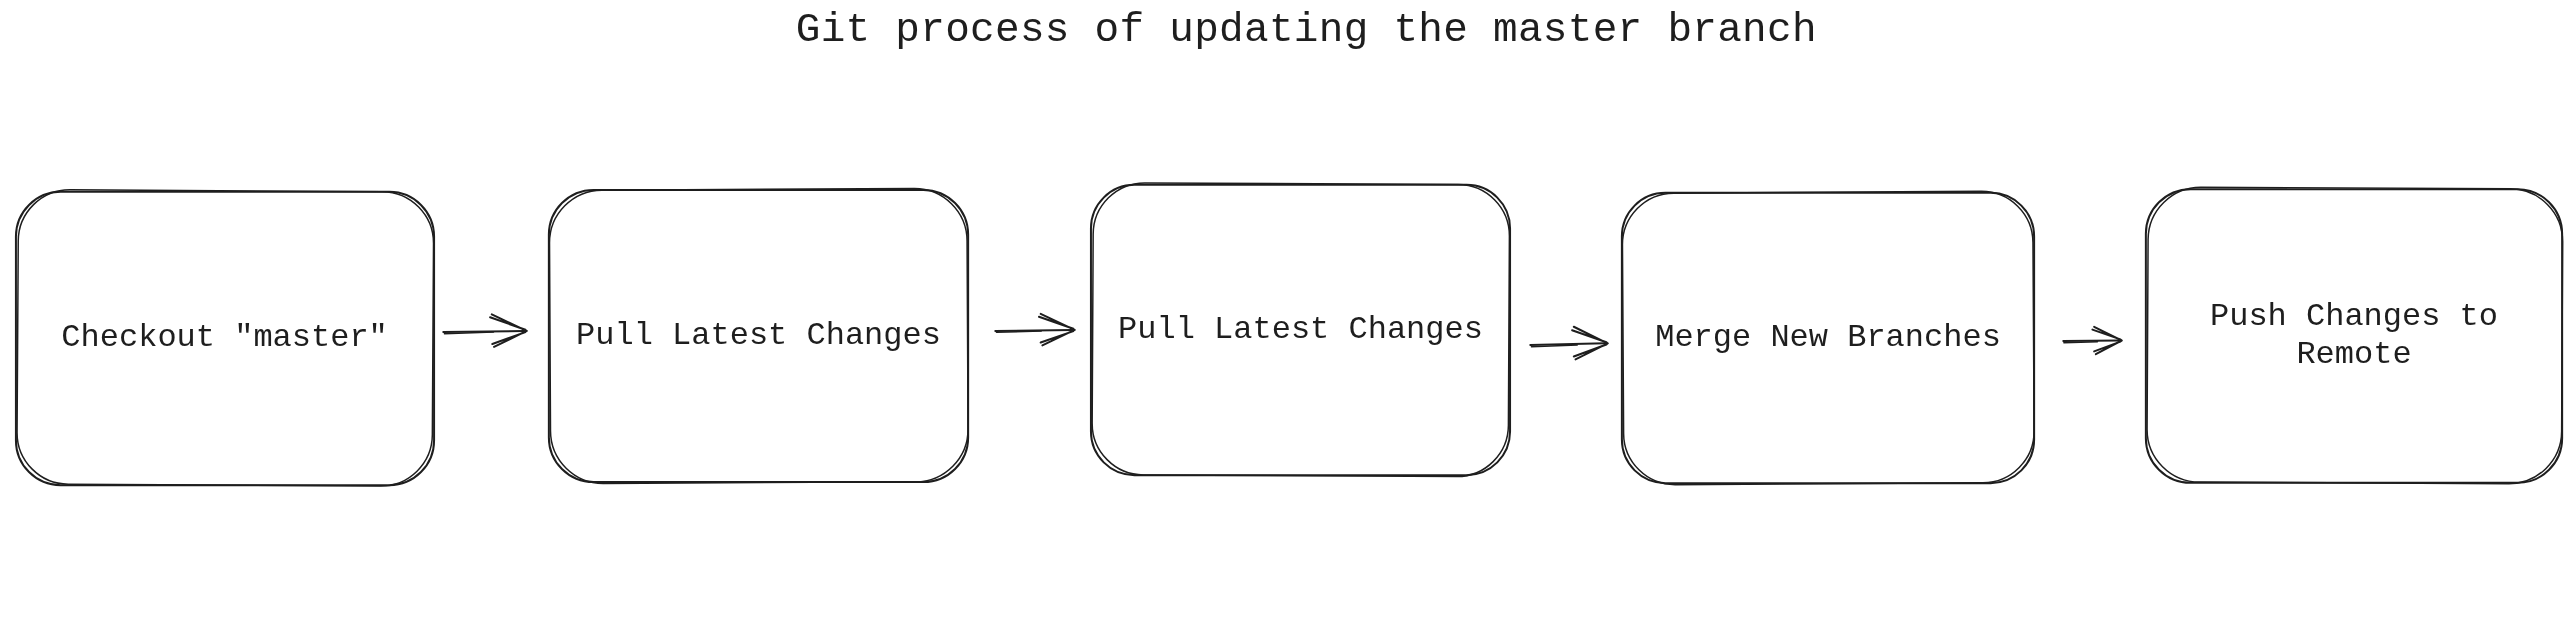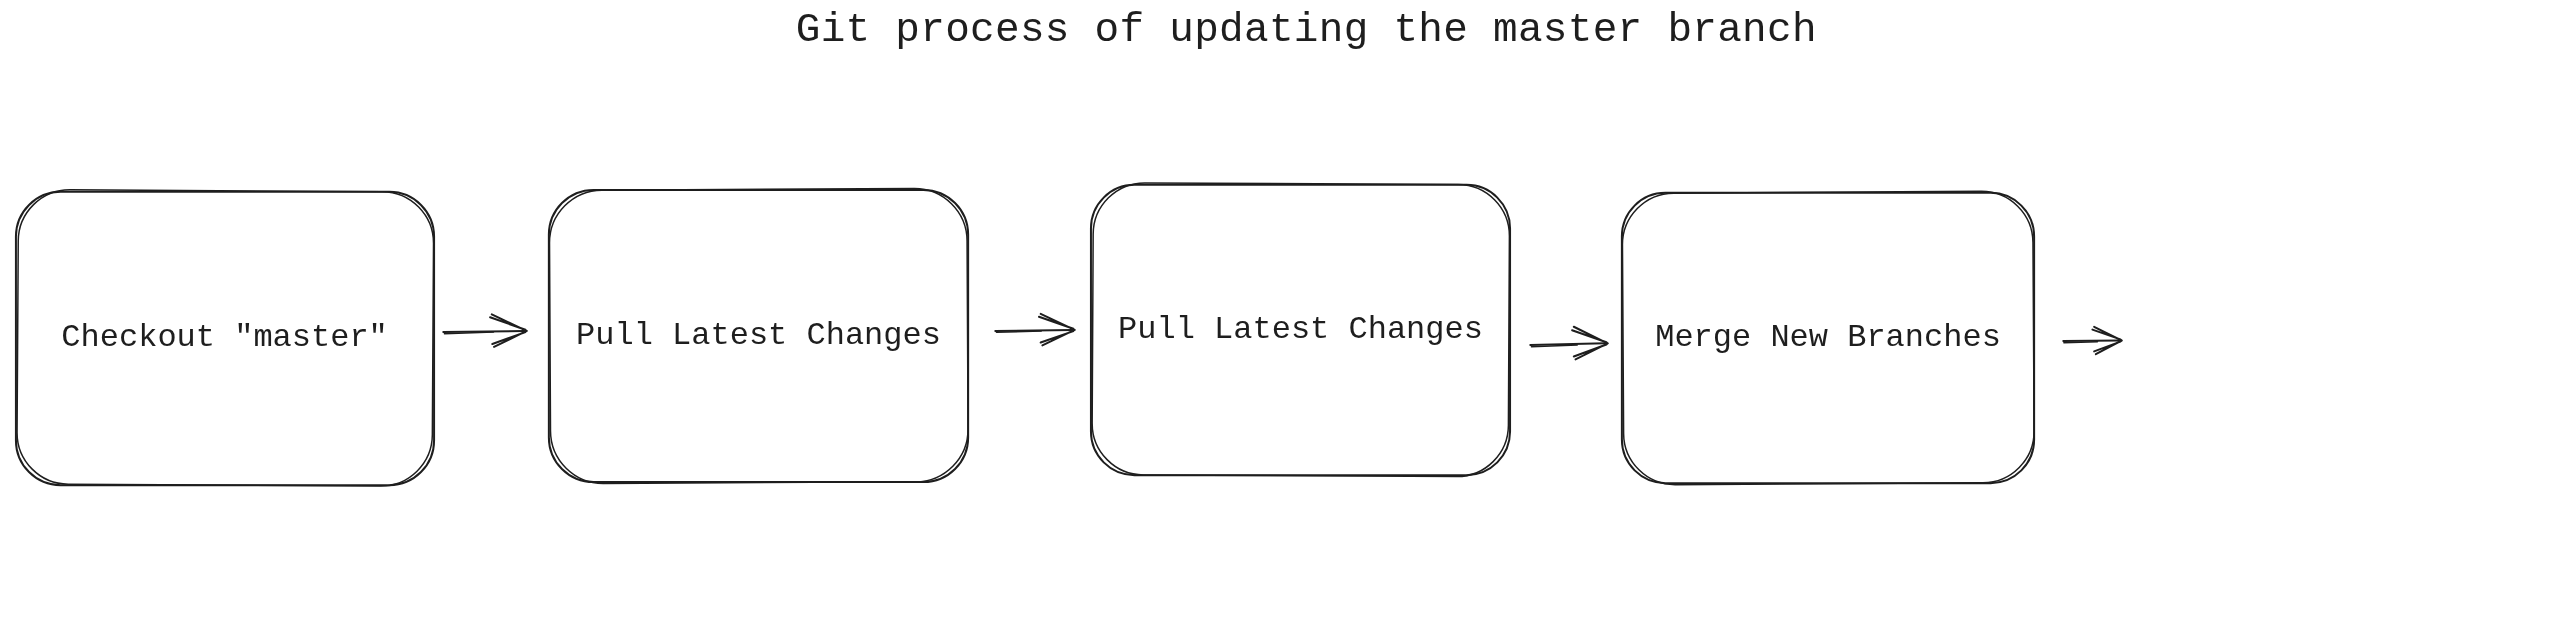--- a/index.html
+++ b/index.html
@@ -134,15 +134,22 @@
     <span class="label">Merge New Branches</span>
   </section>
 
   <svg class="arrow" style="left:2061px; top:314px;" width="64" height="53" viewBox="0 0 112 92" aria-hidden="true">
     <path class="sk" d="M4 47 L102 46"></path>
     <path class="sk2" d="M5 50 L64 48"></path>
     <path class="sk" d="M106 46 L58 22 M104 44 L55 27"></path>
     <path class="sk" d="M106 46 L61 70 M104 48 L58 65"></path>
   </svg>
 
+  <section class="node" style="left:2143px; top:186px; width:422px; height:300px;">
+    <svg class="shape" viewBox="0 0 737 523" aria-hidden="true">
+      <rect class="sk" x="5" y="5" width="727" height="513" rx="78" ry="78"></rect>
+      <rect class="sk2" x="8" y="3" width="724" height="515" rx="92" ry="92" transform="rotate(0.3 368 261)"></rect>
+    </svg>
+    <span class="label">Push Changes to Remote</span>
+  </section>
 
 </main>
 
 
 </body></html>

